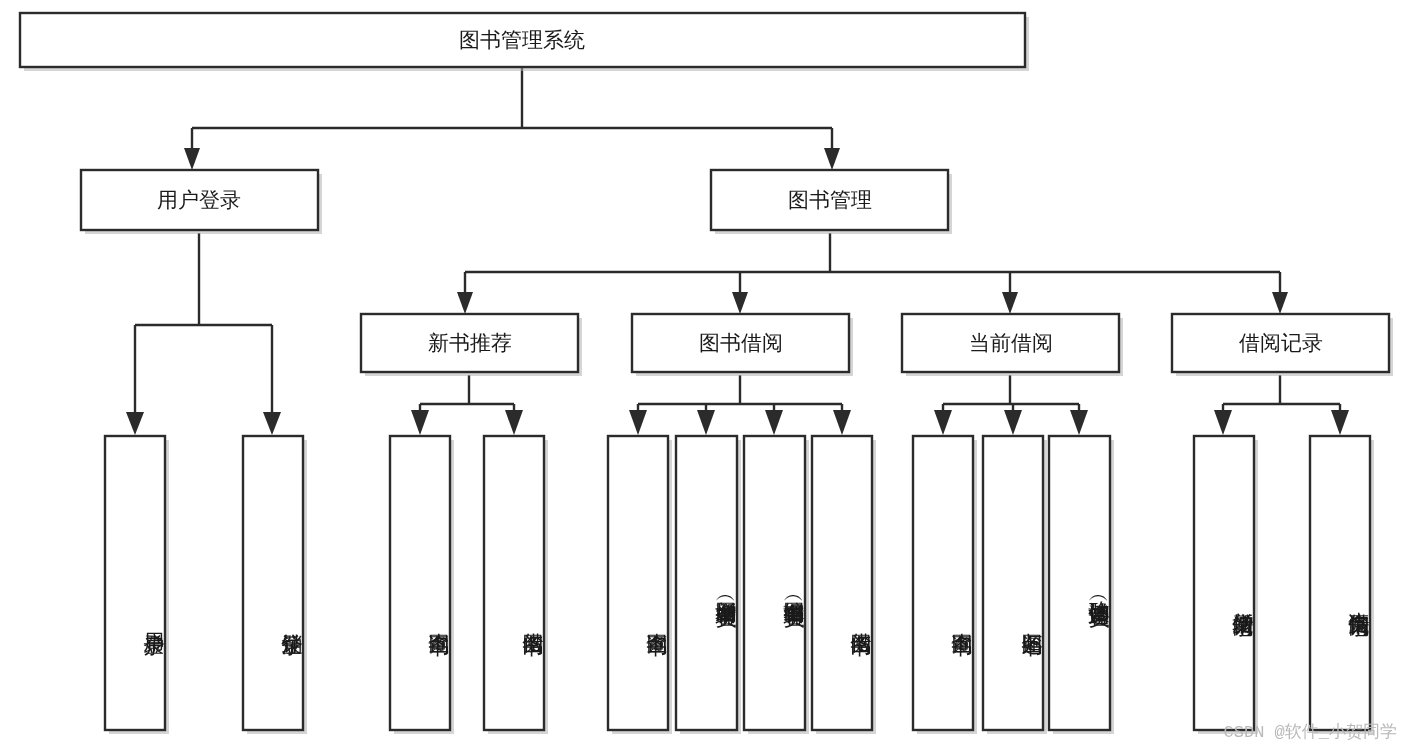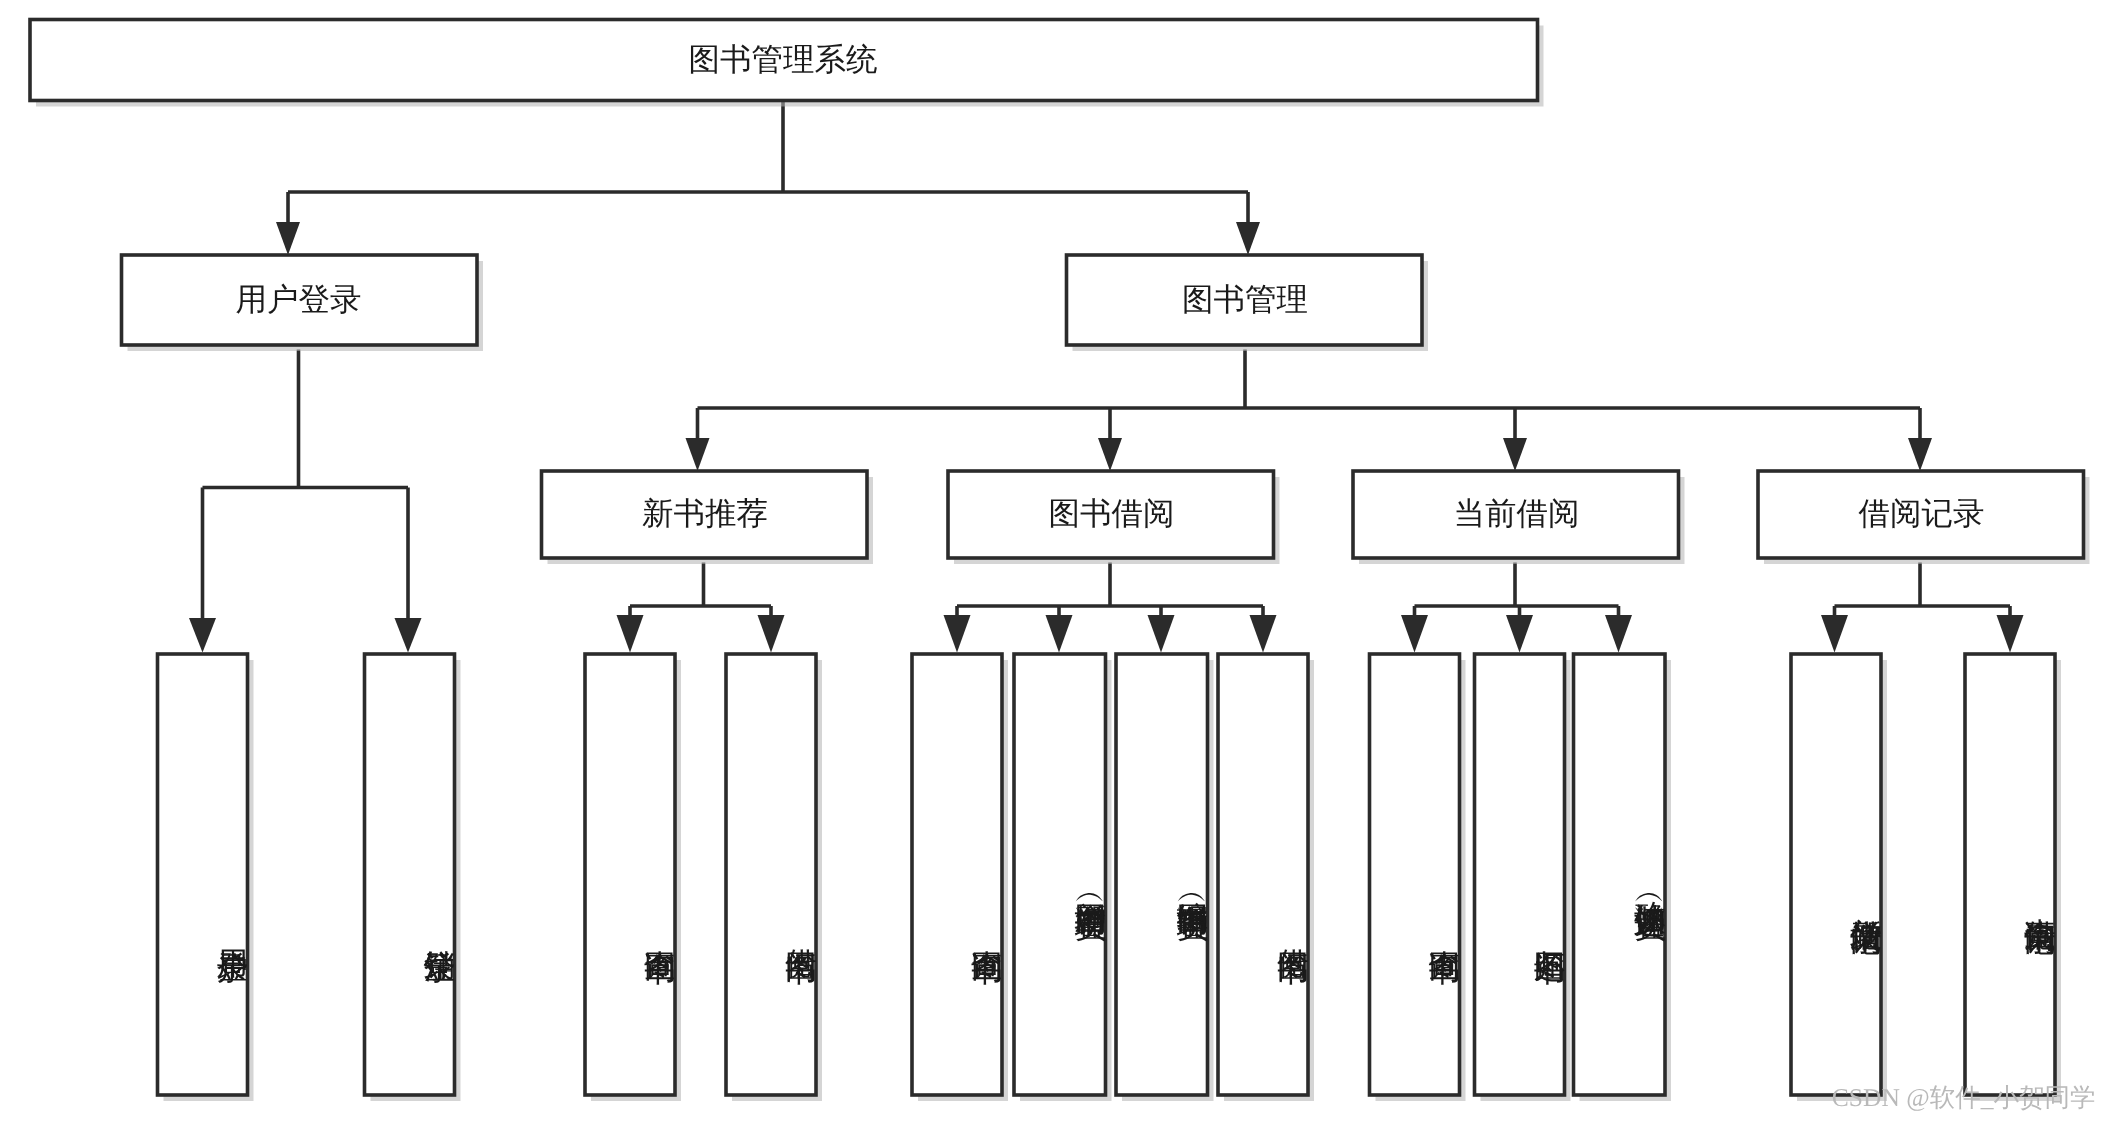--- a/index.html
+++ b/index.html
@@ -67,21 +67,21 @@
     display: flex;
     align-items: flex-start;
     justify-content: center;
     white-space: nowrap;
     pointer-events: none;
   }
   .watermark {
     position: absolute;
     right: 8px;
     bottom: 4px;
-    font-family: Liberation Serif, serif;
+    font-family: Liberation Mono, monospace;
     font-size: 17px;
     color: #b9b9b9;
     white-space: nowrap;
   }
 </style>
 </head>
 <body>
 
 <div id="diagram-root">
 

